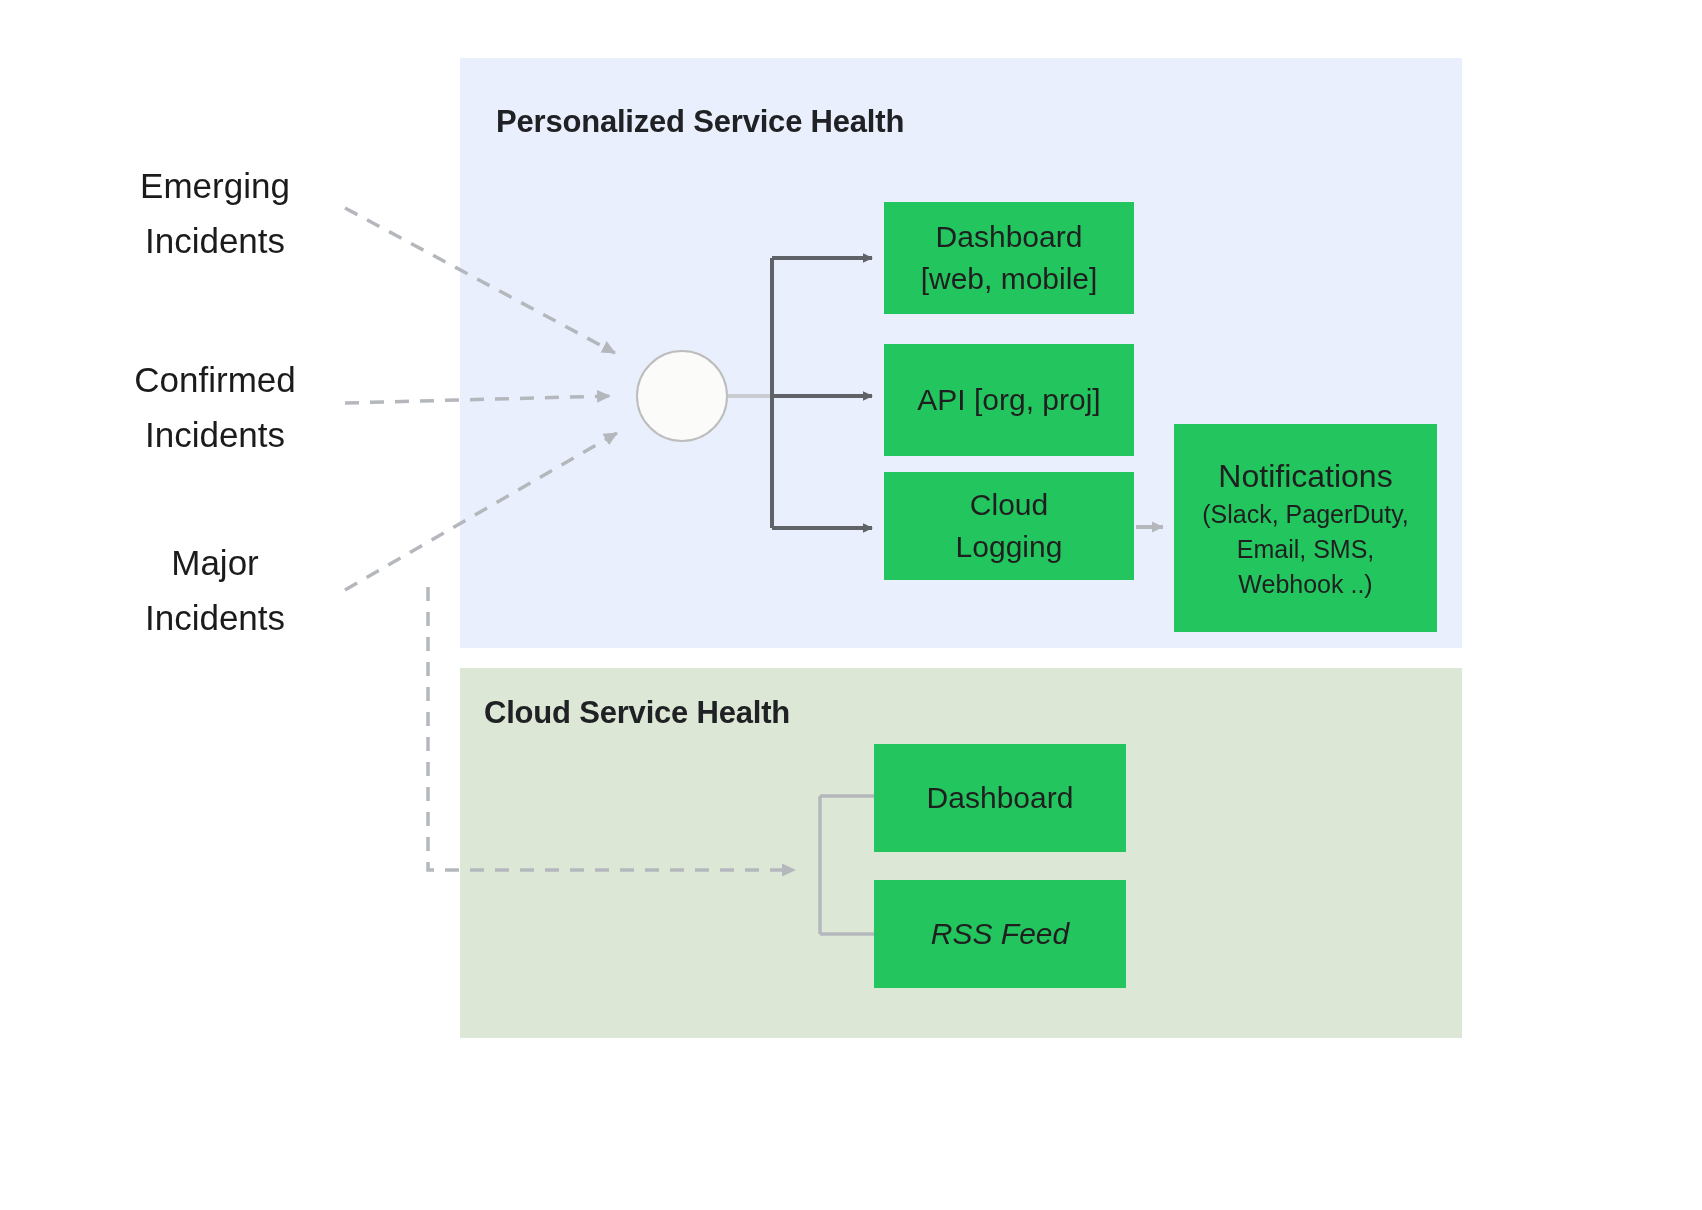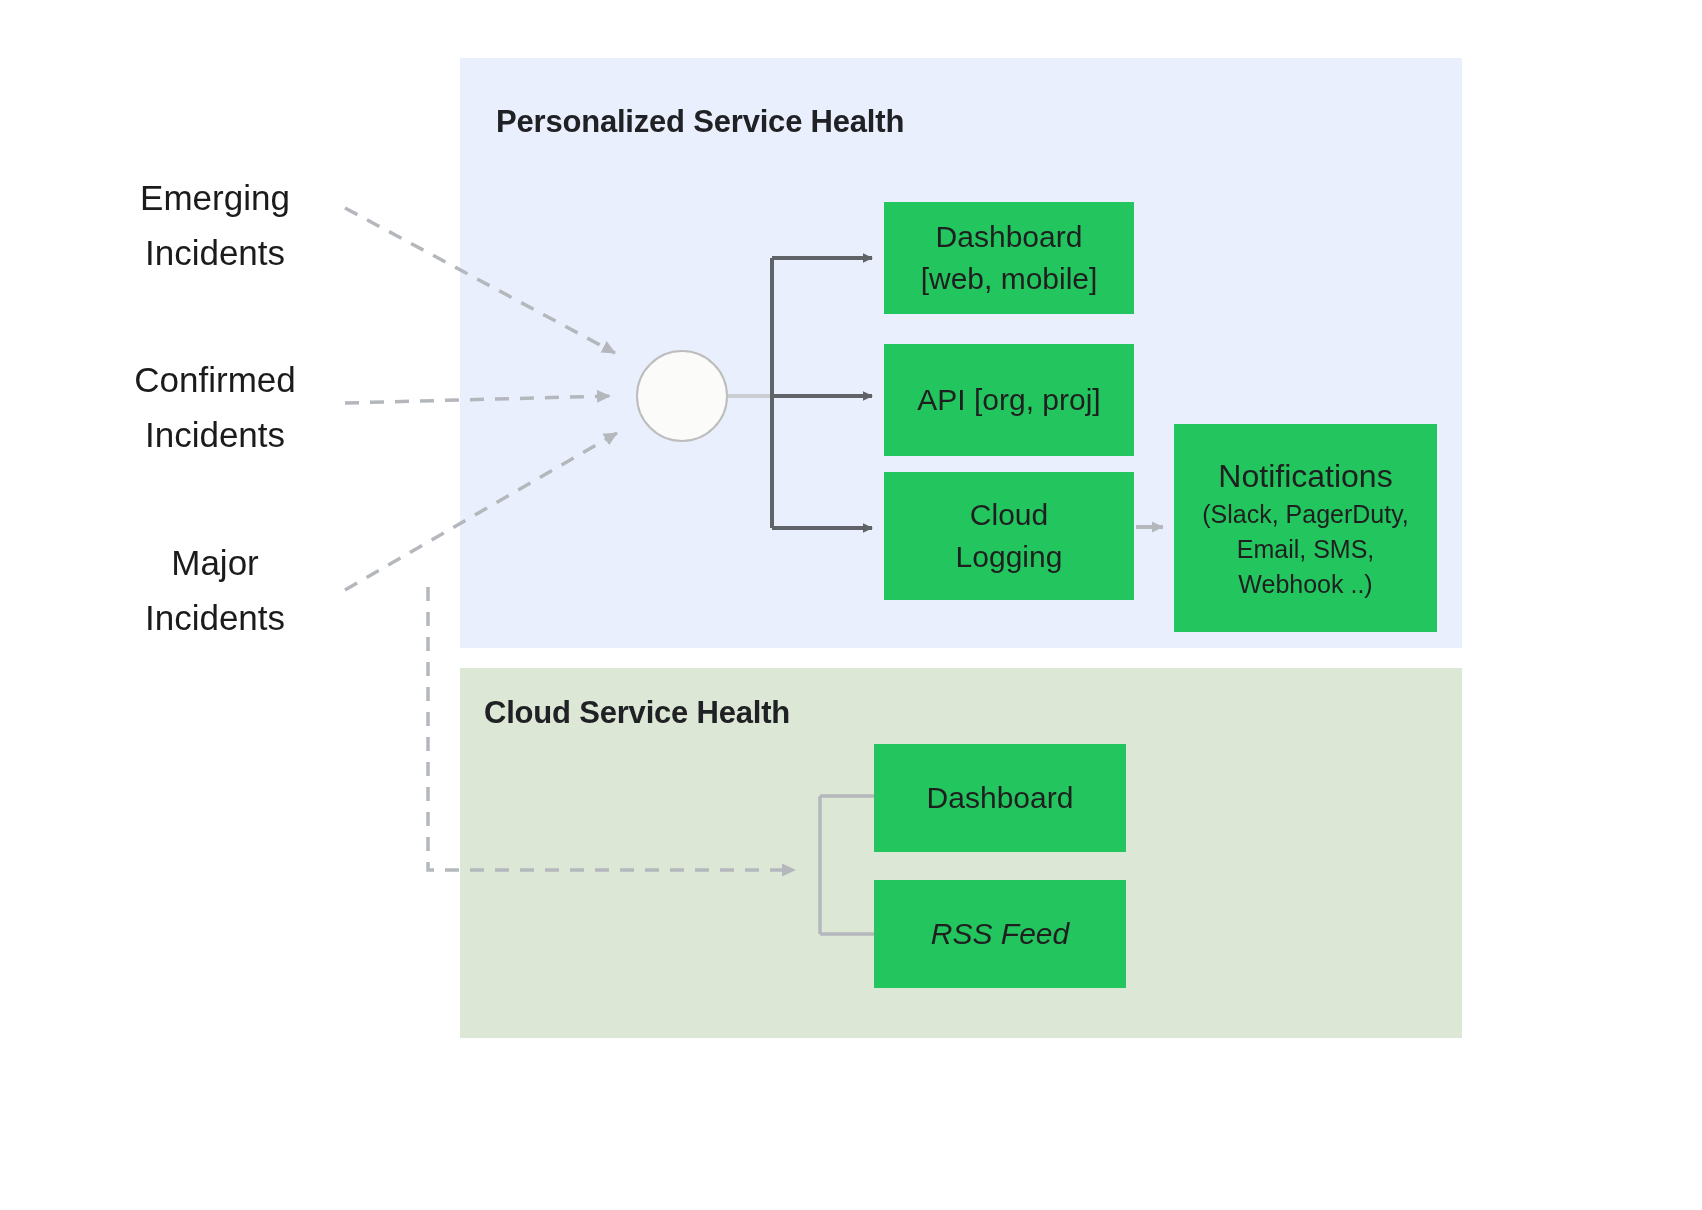--- a/index.html
+++ b/index.html
@@ -23,36 +23,36 @@
     font-size:31px;letter-spacing:-0.2px;white-space:nowrap;
   }
   #title-personalized{left:484px;top:104px;margin-left:12px;}
   #title-cloud{left:484px;top:688px;margin-top:7px;}
 
   
   .src-label{
     position:absolute;text-align:center;color:#1b1b1b;
     font-size:35px;line-height:55px;white-space:pre-line;
   }
-  #src-emerging{left:40px;top:170px;width:350px;text-align:center;}
+  #src-emerging{left:40px;top:158px;width:350px;text-align:center;}
   #src-confirmed{left:40px;top:352px;width:350px;}
   #src-major{left:40px;top:535px;width:350px;}
 
   
   #wires{position:absolute;left:0;top:0;width:1702px;height:1210px;}
 
   
   .node-box{
     position:absolute;background:#22c55e;display:flex;
     align-items:center;justify-content:center;text-align:center;
     color:#1f1f1f;font-size:30px;line-height:42px;white-space:pre-line;
   }
   #box-dashboard-web{left:884px;top:202px;width:250px;height:112px;}
   #box-api{left:884px;top:344px;width:250px;height:112px;}
-  #box-cloud-logging{left:884px;top:472px;width:250px;height:128px;}
+  #box-cloud-logging{left:884px;top:472px;width:250px;height:108px;}
   #box-notifications{left:1174px;top:424px;width:263px;height:208px;flex-direction:column;}
   #box-notifications .notif-title{font-size:32px;line-height:42px;}
   #box-notifications .notif-sub{font-size:25px;line-height:35px;white-space:pre-line;}
   #box-dashboard-csh{left:874px;top:744px;width:252px;height:108px;}
   #box-rss{left:874px;top:880px;width:252px;height:108px;font-style:italic;}
 
   
   #hub-circle{
     position:absolute;left:636px;top:350px;width:92px;height:92px;
     border-radius:50%;background:#fbfbfa;border:2px solid #bdbdbd;

